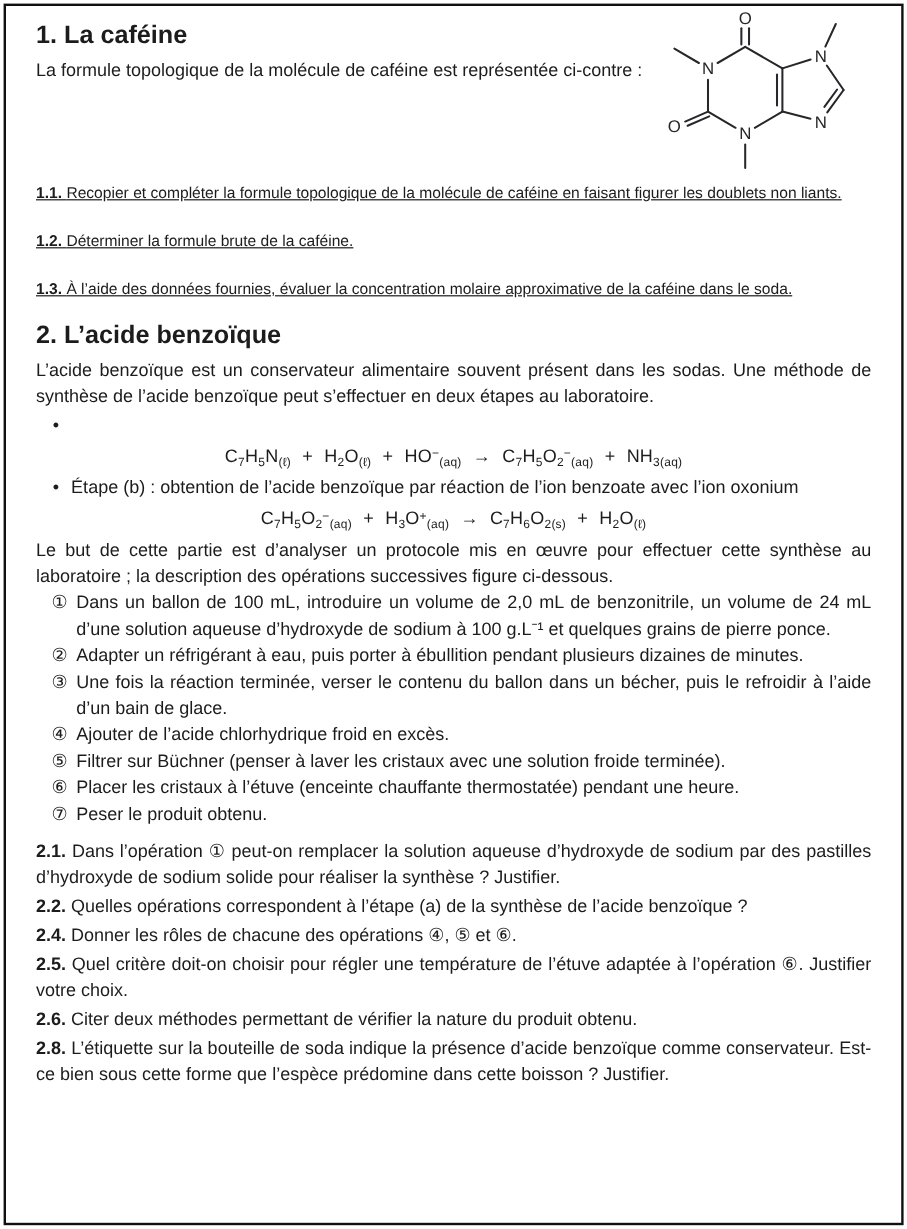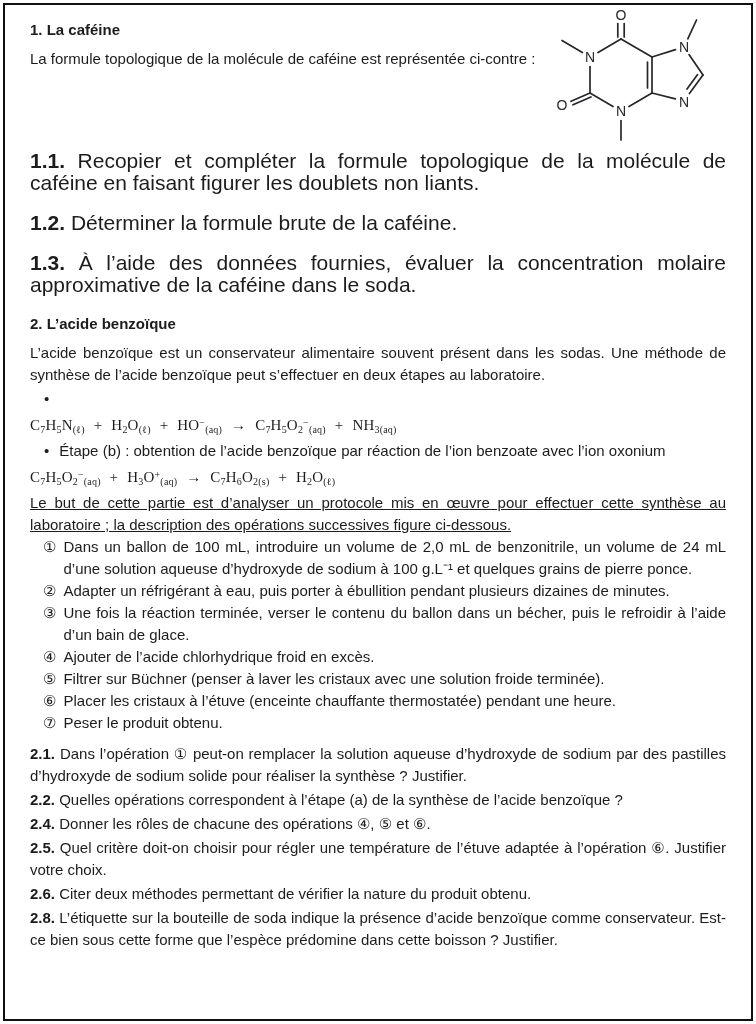--- a/index.html
+++ b/index.html
@@ -5,38 +5,38 @@
   * { margin:0; padding:0; box-sizing:border-box; }
   html, body { width:756px; height:1024px; background:#ffffff; }
   body { font-family:"Liberation Sans", sans-serif; color:#1c1c1c; position:relative; }
   .page {
     position:absolute; inset:3px;
     border:2px solid #101010;
     background:#ffffff;
     padding:15px 25px 8px 25px;
     overflow:hidden;
   }
-  .sec-heading { font-size:15px; font-weight:bold; line-height:20px; margin-bottom:8px; }
+  .sec-heading { font-size:21px; font-weight:bold; line-height:20px; margin-bottom:8px; }
   .para { font-size:15px; line-height:22px; text-align:justify; }
   .s1-wrap { position:relative; }
   .molecule-box { position:absolute; top:-13px; right:-10px; width:190px; height:150px; }
   .spacer-molecule { height:80px; }
-  .q { font-size:21px; line-height:22px; text-align:justify; margin-bottom:18px; }
+  .q { font-size:13px; line-height:22px; text-align:justify; margin-bottom:18px;text-decoration:underline; }
   .q b { font-weight:bold; }
   .q2 { font-size:15px; line-height:22px; text-align:justify; margin-bottom:2px; }
   .q2:last-child { margin-bottom:0; }
   .bullet-line { display:flex; gap:10px; padding-left:14px; font-size:15px; line-height:22px; margin-top:2px; }
-  .equation { font-size:15px; line-height:22px; margin:4px 0 4px; word-spacing:5px; letter-spacing:0.2px;font-family:Liberation Serif, serif; }
+  .equation { text-align:center; font-size:15px; line-height:22px; margin:4px 0 4px; word-spacing:5px; letter-spacing:0.2px; }
   sub, sup { font-size:10px; line-height:0; }
   sub { vertical-align:-3px; }
   sup { vertical-align:4px; }
   .op { display:flex; gap:7px; padding-left:13px; font-size:15px; line-height:22px; }
   .op .opnum { flex:0 0 auto; }
   .op .optext { flex:1; text-align:justify; }
-  .proto-intro { margin-top:0;text-decoration:underline; }
+  .proto-intro { margin-top:0; }
   svg line, svg path { stroke:#27272b; stroke-width:1.7; stroke-linecap:round; }
   svg text { font-family:"Liberation Sans", sans-serif; font-size:14px; fill:#27272b; text-anchor:middle; }
 </style>
 </head>
 <body>
 
 <div class="page">
 
   <div class="s1-wrap">
     <div class="sec-heading">1. La caféine</div>

